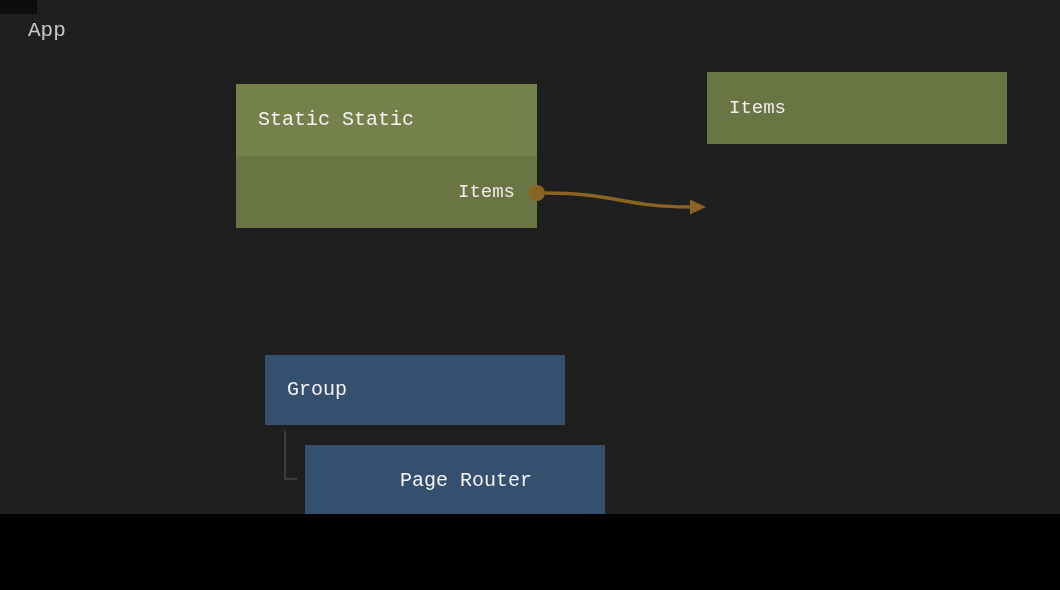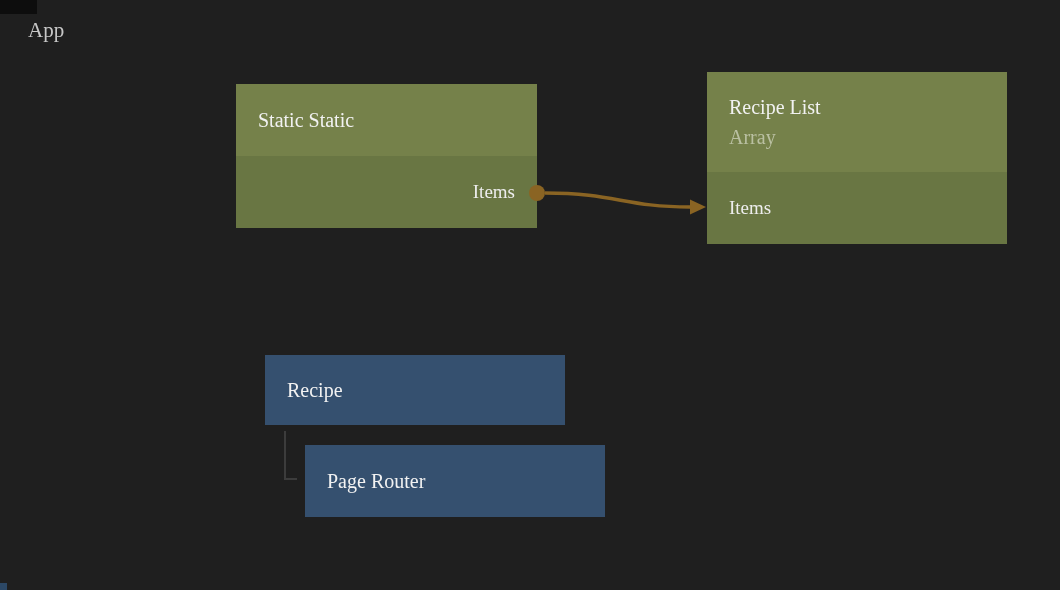--- a/index.html
+++ b/index.html
@@ -3,24 +3,24 @@
 <meta charset="utf-8">
 <style>
   html, body {
     margin: 0;
     padding: 0;
     background: #000;
   }
   .canvas {
     position: relative;
     width: 1060px;
-    height: 590px;
+    height: 514px;
     overflow: hidden;
     background: var(--canvas-bg, #1f1f1f);
-    font-family: Liberation Serif, serif;
+    font-family: Liberation Mono, monospace;
     -webkit-font-smoothing: antialiased;
   }
   .corner-patch {
     position: absolute;
     left: 0; top: 0;
     width: 37px; height: 14px;
     background: #0d0d0d;
   }
   .breadcrumb {
     position: absolute;
@@ -70,21 +70,21 @@
 
   
   #recipe-list { left: 707px; top: 72px; width: 300px; height: 172px; }
   #recipe-list .node-header { height: 100px; background: var(--data-node-header, #75814a); }
   #recipe-list .node-body   { height: 72px; background: var(--data-node-body, #697643); }
   #recipe-list .port-row    { height: 72px; }
 
   
   #group { left: 265px; top: 355px; width: 300px; height: 70px; background: var(--visual-node, #35506f); }
   #group .node-header { height: 70px; background: transparent; }
-  #page-router { left: 305px; top: 445px; width: 300px; height: 72px; background: var(--visual-node, #35506f); }
+  #page-router { left: 305px; top: 445px; width: 300px; height: 72px; background: var(--visual-node, #35506f); text-align: center; }
   #page-router .node-header { height: 72px; background: transparent; }
 
   
   .hier-line { position: absolute; background: var(--hierarchy-line, #3c3c3c); }
   .hier-line.v { left: 284px; top: 431px; width: 2px; height: 49px; }
   .hier-line.h { left: 284px; top: 478px; width: 13px; height: 2px; }
 
   
   .wire-layer {
     position: absolute;
@@ -121,34 +121,30 @@
       <span class="node-title">Static Static</span>
     </div>
     <div class="node-body">
       <div class="port-row output">
         <span>Items</span>
       </div>
     </div>
   </div>
 
   <div class="node" id="recipe-list">
-    <div class="node-header">
-      <span class="node-title">Recipe List</span>
-      <span class="node-subtitle">Array</span>
-    </div>
     <div class="node-body">
       <div class="port-row input">
         <span>Items</span>
       </div>
     </div>
   </div>
 
   <div class="node" id="group">
     <div class="node-header">
-      <span class="node-title">Recipe</span>
+      <span class="node-title">Group</span>
     </div>
   </div>
 
   <div class="node" id="page-router">
     <div class="node-header">
       <span class="node-title">Page Router</span>
     </div>
   </div>
 
   <div class="hier-line v"></div>

